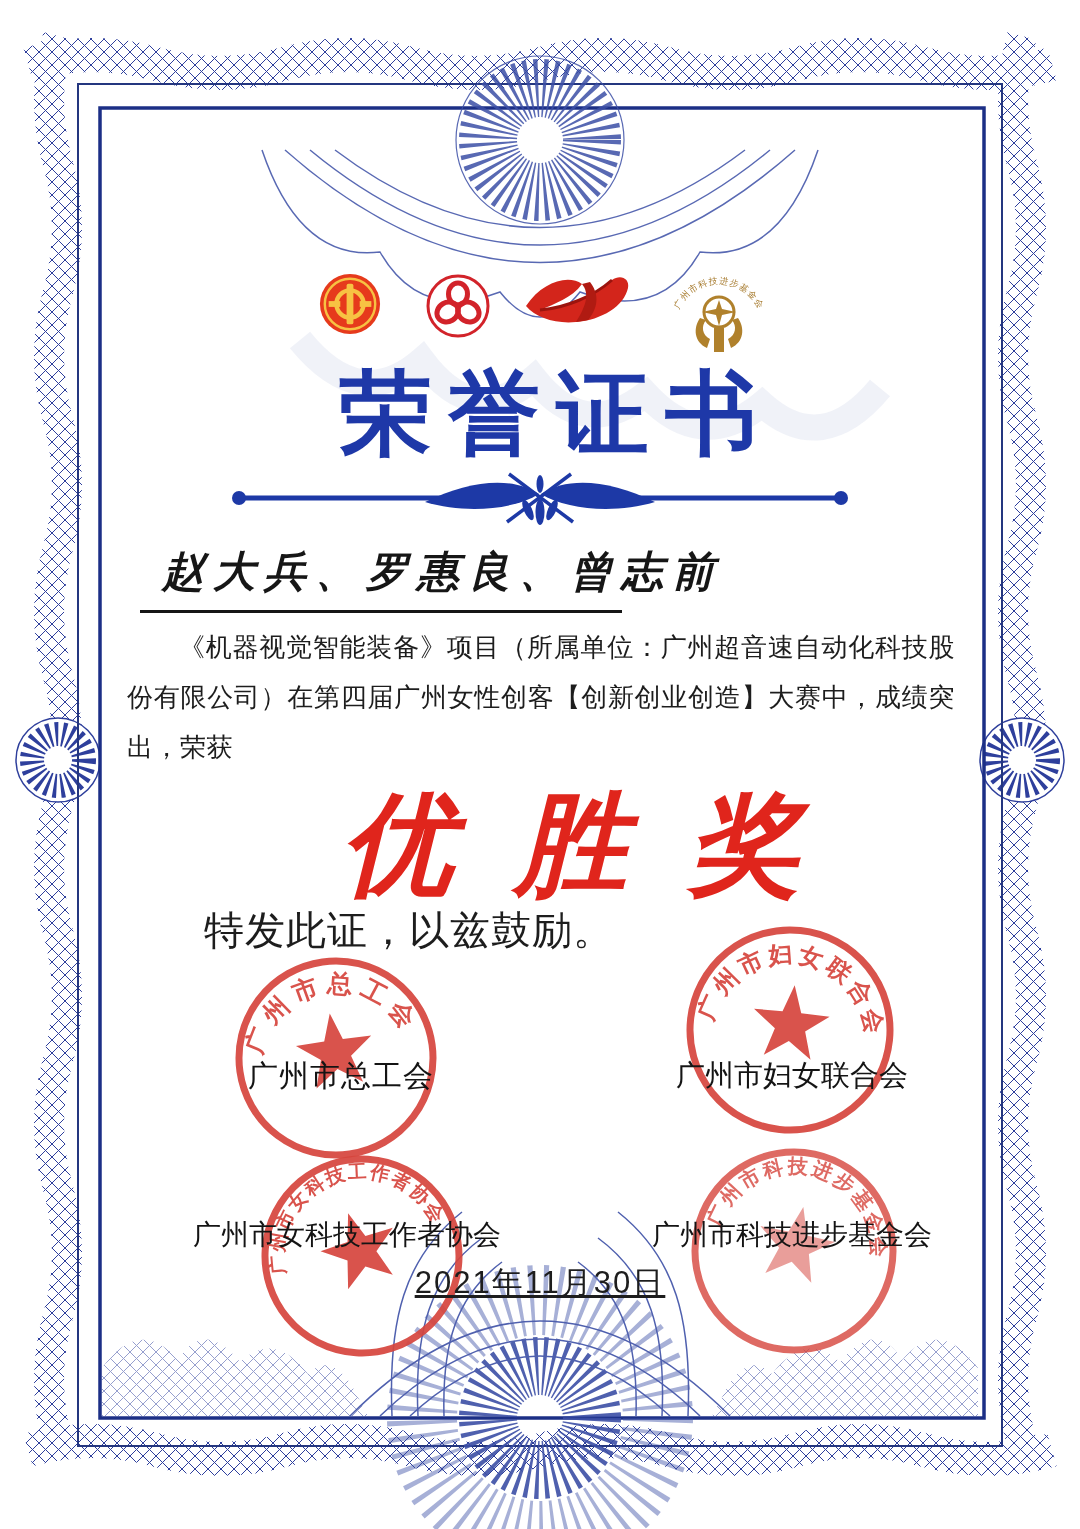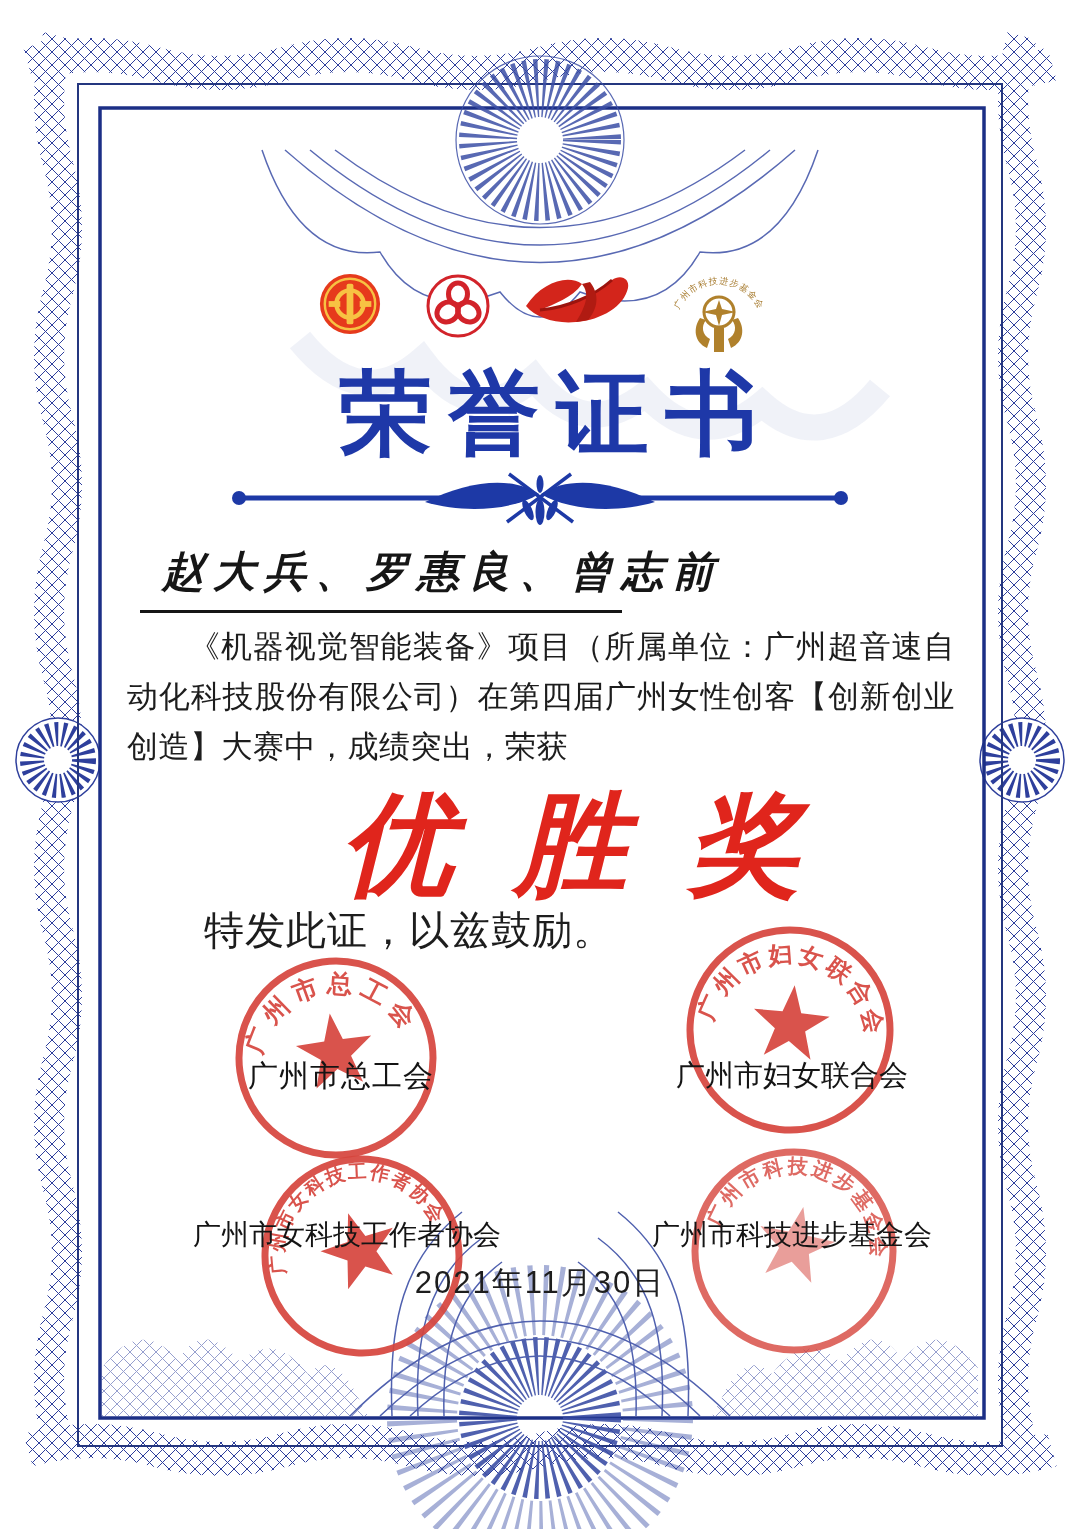--- a/index.html
+++ b/index.html
@@ -9,35 +9,35 @@
   .abs{position:absolute;}
   .bg{position:absolute;left:0;top:0;z-index:0;pointer-events:none;}
   .logo-row{z-index:3;}
   .title{left:0;top:352px;width:1080px;text-align:center;font-size:92px;font-weight:900;
          color:#1e38a8;letter-spacing:0.18em;padding-left:0.18em;z-index:3;}
   .divider{left:225px;top:468px;z-index:3;}
   .names{left:140px;top:544px;width:460px;border-bottom:3px solid #161616;padding:0 0 10px 22px;
          font-family:"DejaVu Serif","Liberation Serif",serif;font-style:italic;font-weight:700;
          font-size:42px;color:#161616;letter-spacing:9px;z-index:3;white-space:nowrap;}
   .colon{left:612px;top:548px;font-size:38px;font-weight:700;color:#161616;z-index:3;}
-  .body-text{left:127px;top:622px;width:828px;font-size:31px;line-height:50px;color:#1d1d1d;
+  .body-text{left:127px;top:622px;width:828px;font-size:26px;line-height:50px;color:#1d1d1d;
          text-indent:2em;letter-spacing:0.5px;text-align:justify;z-index:3;}
   .award{left:0;top:770px;width:1080px;text-align:center;font-size:112px;font-weight:900;
          font-style:italic;color:#e0251c;letter-spacing:0.55em;padding-left:0.55em;
          font-family:"DejaVu Serif","Liberation Serif",serif;z-index:3;}
   .closing{left:204px;top:903px;font-size:40px;color:#1d1d1d;letter-spacing:1px;z-index:3;}
   .stamp{z-index:2;opacity:0.92;}
   .stamp svg text{font-family:"Liberation Sans","DejaVu Sans",sans-serif;font-weight:700;}
   .org{color:#141414;z-index:4;white-space:nowrap;}
   .org1{left:248px;top:1056px;font-size:30px;letter-spacing:1px;}
   .org2{left:676px;top:1056px;font-size:29px;letter-spacing:0px;}
   .org3{left:193px;top:1216px;font-size:28px;letter-spacing:0px;}
   .org4{left:652px;top:1216px;font-size:28px;letter-spacing:0px;}
   .date{left:0;top:1262px;width:1080px;text-align:center;font-size:31px;color:#1d1d1d;
-        letter-spacing:2px;z-index:4;}
+        letter-spacing:2px;z-index:4;text-decoration:underline;}
 </style>
 </head>
 <body>
 
 <div class="page">
 
   <svg class="bg" width="1080" height="1529" viewBox="0 0 1080 1529">
     <defs>
       <pattern id="lat" width="13" height="13" patternUnits="userSpaceOnUse">
         <path d="M0 0 L13 13 M13 0 L0 13" stroke="#2e3f9c" stroke-width="1" fill="none"></path>

